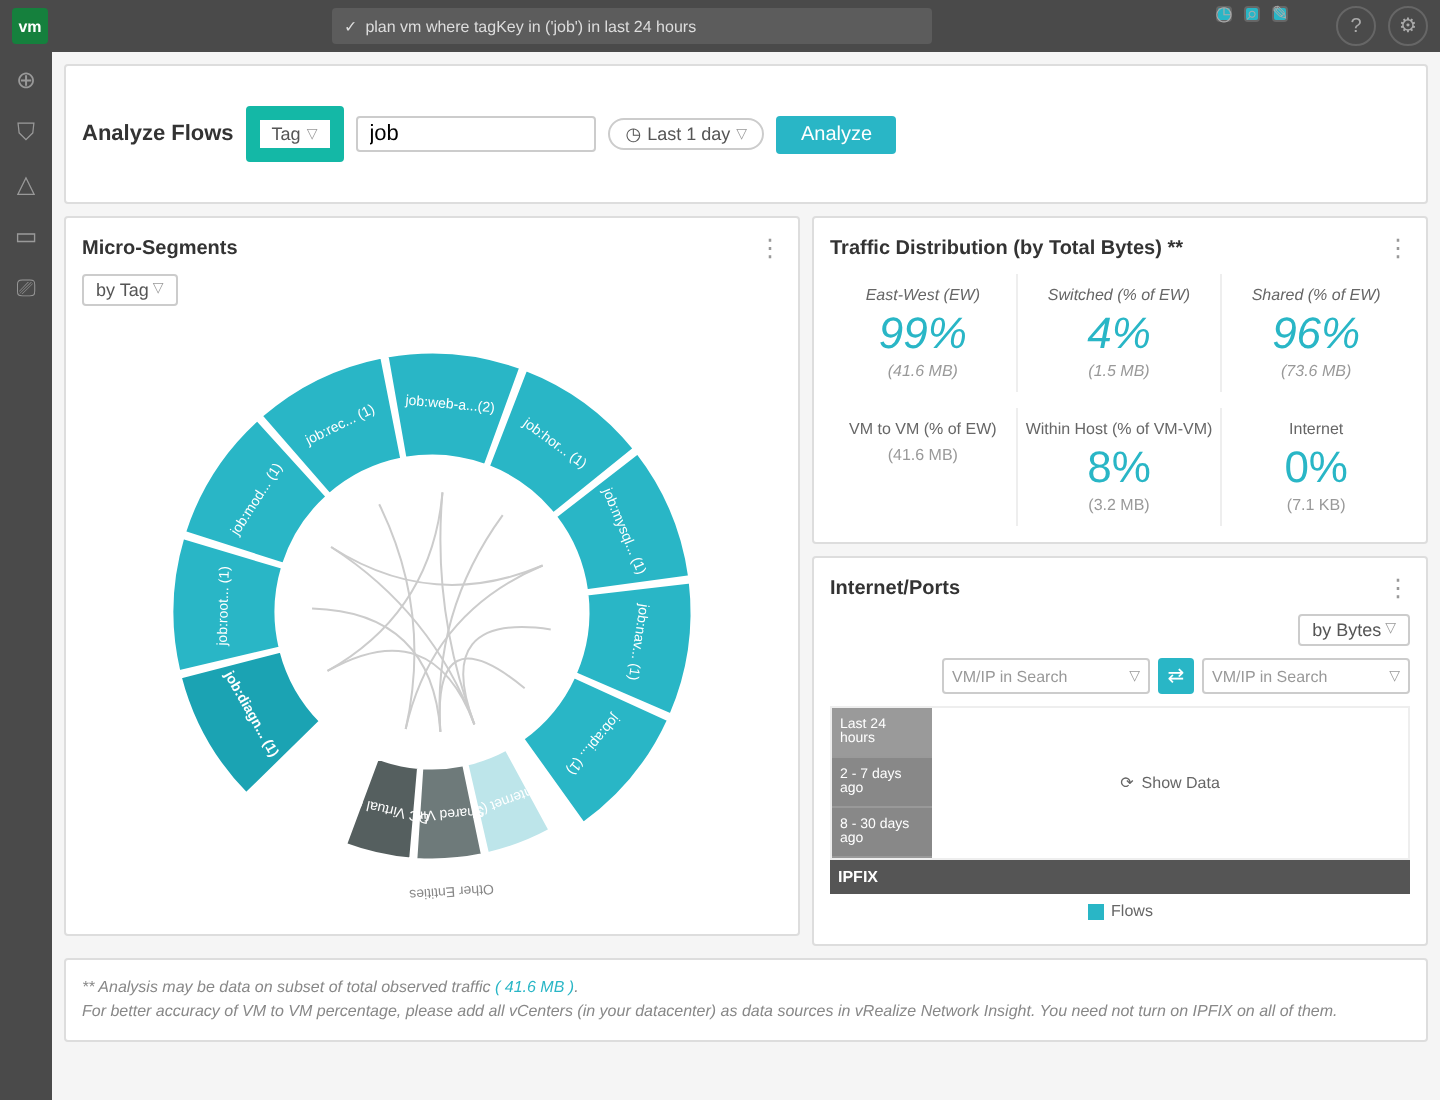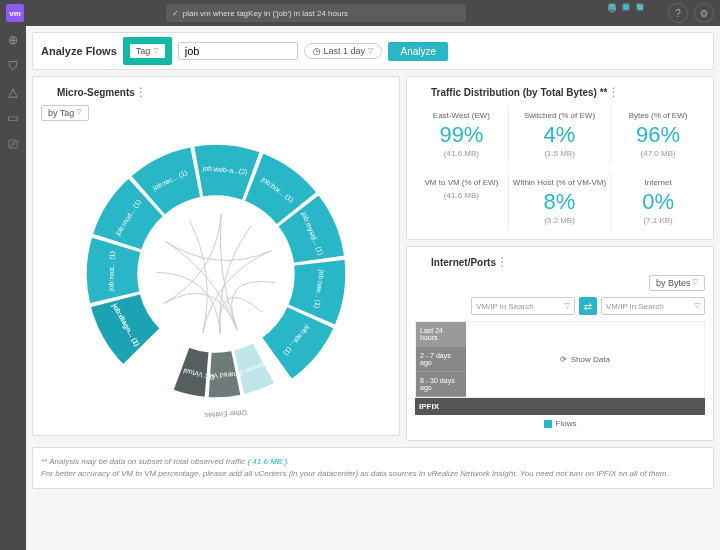--- a/index.html
+++ b/index.html
@@ -1,46 +1,46 @@
 <!DOCTYPE html>
 <html><head>
 <meta charset="utf-8">
 <style>
   * { box-sizing: border-box; margin: 0; padding: 0; font-family: -apple-system, BlinkMacSystemFont, "Segoe UI", sans-serif; }
   body { background: #f5f5f5; width: 720px; height: 550px; overflow: hidden; font-size: 10px; color: #333; }
   .topbar { height: 26px; background: #4a4a4a; display: flex; align-items: center; padding: 0 6px; gap: 6px; }
-  .logo { width: 18px; height: 18px; background: #8b5cf6; border-radius: 2px; color: #fff; display: flex; align-items: center; justify-content: center; font-size: 8px; font-weight: bold; }
+  .logo { width: 18px; height: 18px; background: #15803d; border-radius: 2px; color: #fff; display: flex; align-items: center; justify-content: center; font-size: 8px; font-weight: bold; }
   .search-wrap { flex: 1; display: flex; justify-content: center; }
   .search-box { width: 300px; height: 18px; background: #5c5c5c; border-radius: 2px; color: #ddd; display: flex; align-items: center; padding: 0 6px; font-size: 8px; gap: 4px; }
   .top-icons { display: flex; gap: 6px; }
   .top-icon { width: 20px; height: 20px; border: 1px solid #666; border-radius: 50%; display: flex; align-items: center; justify-content: center; color: #aaa; font-size: 10px; }
   .top-icon.sq { border-radius: 2px; }
   .main { display: flex; height: calc(100% - 26px); }
   .sidebar { width: 26px; background: #4a4a4a; display: flex; flex-direction: column; align-items: center; padding-top: 6px; gap: 10px; }
   .side-icon { width: 16px; height: 16px; color: #999; display: flex; align-items: center; justify-content: center; font-size: 12px; }
   .content { flex: 1; overflow: auto; padding: 6px; }
-  .toolbar { background: #fff; border: 1px solid #ddd; border-radius: 2px; padding: 4px 8px; display: flex; align-items: center; gap: 6px; margin-bottom: 6px; }
+  .toolbar { background: #fff; border: 1px solid #ddd; border-radius: 2px; padding: 20px 8px; display: flex; align-items: center; gap: 6px; margin-bottom: 6px; }
   .tb-label { font-size: 11px; font-weight: 600; }
   .tb-sel { border: 7px solid #14b8a6; border-radius: 2px; padding: 2px 6px; font-size: 9px; color: #555; display: flex; align-items: center; gap: 3px; background: #fff; }
   .tb-input { border: 1px solid #ccc; border-radius: 2px; padding: 2px 6px; font-size: 11px; width: 120px; height: 18px; }
   .tb-time { border: 1px solid #ccc; border-radius: 10px; padding: 2px 8px; font-size: 9px; color: #555; display: flex; align-items: center; gap: 3px; }
   .btn-analyze { background: #29b6c6; color: #fff; border: none; border-radius: 2px; padding: 4px 12px; font-size: 10px; font-weight: 500; cursor: pointer; }
   .grid { display: flex; gap: 6px; }
   .col-left { flex: 1; min-width: 0; }
   .col-right { width: 308px; display: flex; flex-direction: column; gap: 6px; }
   .panel { background: #fff; border: 1px solid #ddd; border-radius: 2px; padding: 8px; }
-  .panel-hdr { display: flex; align-items: center; margin-bottom: 6px; margin-left: 16px; }
+  .panel-hdr { display: flex; align-items: center; justify-content: space-between; margin-bottom: 6px; }
   .panel-title { font-size: 10px; font-weight: 600; color: #333; }
   .more { color: #999; font-size: 12px; cursor: pointer; }
   .chip { border: 1px solid #ccc; border-radius: 2px; padding: 2px 6px; font-size: 9px; color: #555; display: inline-flex; align-items: flex-start; gap: 2px; background: #fff; }
   .donut-wrap { display: flex; justify-content: center; padding: 8px 0; }
   .stats-grid { display: grid; grid-template-columns: 1fr 1fr 1fr; gap: 0; }
   .stat { text-align: center; padding: 6px 4px; border-right: 1px solid #eee; }
   .stat:nth-child(3n) { border-right: none; }
-  .stat-row1 { margin-bottom: 8px; }
+  .stat-row1 { margin-bottom: 8px; font-style: italic; }
   .stat-label { font-size: 8px; color: #666; margin-bottom: 4px; white-space: nowrap; }
   .stat-val { font-size: 22px; color: #29b6c6; font-weight: 300; line-height: 1; margin-bottom: 3px; }
   .stat-sub { font-size: 8px; color: #999; }
   .sp-controls { display: flex; justify-content: flex-end; margin-bottom: 6px; }
   .sp-row { display: flex; gap: 4px; align-items: center; margin-bottom: 6px; padding-left: 56px; }
   .sp-input { border: 1px solid #ccc; border-radius: 2px; padding: 2px 4px; font-size: 8px; flex: 1; display: flex; align-items: center; justify-content: space-between; color: #999; height: 18px; }
   .sp-swap { background: #29b6c6; color: #fff; width: 18px; height: 18px; border-radius: 2px; display: flex; align-items: center; justify-content: center; font-size: 10px; }
   .sp-body { display: flex; gap: 0; border: 1px solid #eee; }
   .sp-side { width: 50px; background: #888; color: #fff; font-size: 7px; display: flex; flex-direction: column; }
   .sp-side-item { padding: 5px 4px; border-bottom: 1px solid #999; }
@@ -166,23 +166,23 @@
                 <div class="stat-label">East-West (EW)</div>
                 <div class="stat-val">99%</div>
                 <div class="stat-sub">(41.6 MB)</div>
               </div>
               <div class="stat stat-row1">
                 <div class="stat-label">Switched (% of EW)</div>
                 <div class="stat-val">4%</div>
                 <div class="stat-sub">(1.5 MB)</div>
               </div>
               <div class="stat stat-row1">
-                <div class="stat-label">Bytes (% of EW)</div>
+                <div class="stat-label">Shared (% of EW)</div>
                 <div class="stat-val">96%</div>
-                <div class="stat-sub">(47.0 MB)</div>
+                <div class="stat-sub">(73.6 MB)</div>
               </div>
               <div class="stat">
                 <div class="stat-label">VM to VM (% of EW)</div>
                 <div class="stat-sub">(41.6 MB)</div>
               </div>
               <div class="stat">
                 <div class="stat-label">Within Host (% of VM-VM)</div>
                 <div class="stat-val">8%</div>
                 <div class="stat-sub">(3.2 MB)</div>
               </div>

